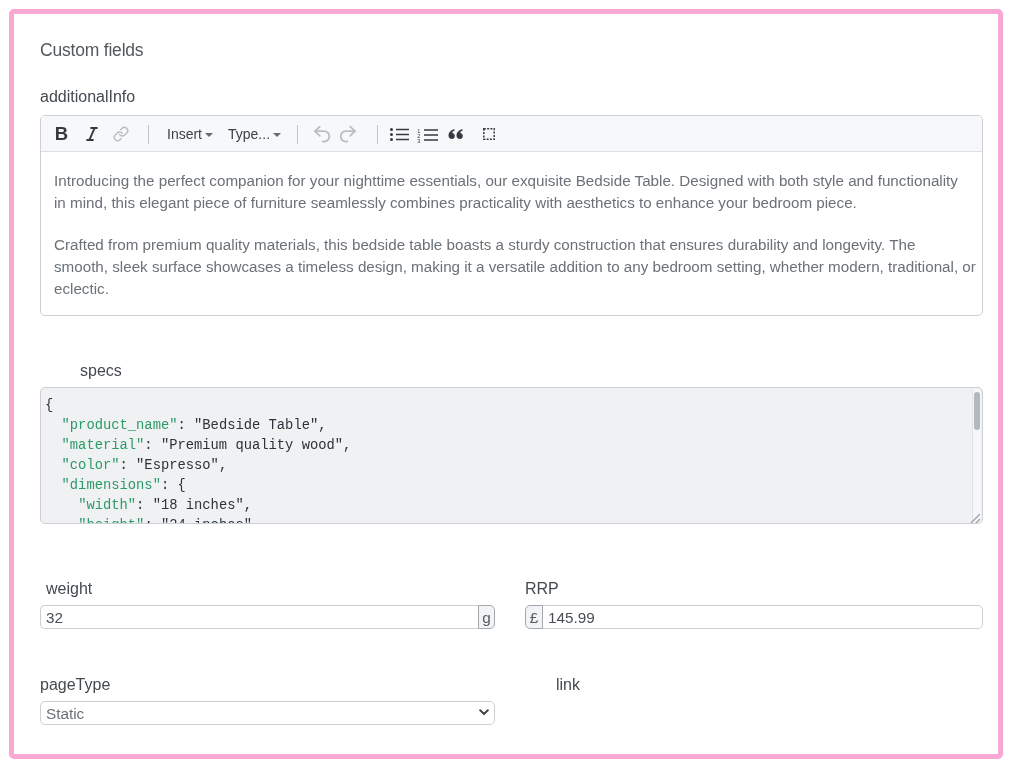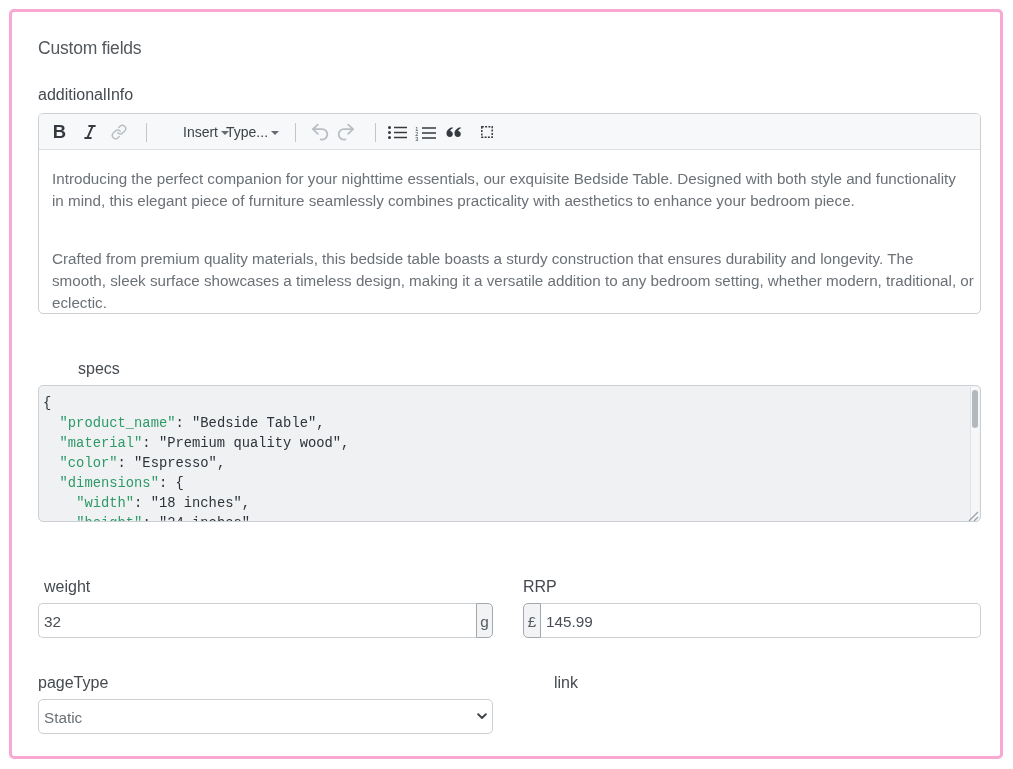--- a/index.html
+++ b/index.html
@@ -1,55 +1,55 @@
 <!DOCTYPE html>
 <html><head>
 <meta charset="utf-8">
 <style>
 * { margin:0; padding:0; box-sizing:border-box; }
 html { background:#fff; } body { width:1013px; height:769px; background:#fff; font-family:"Liberation Sans", sans-serif; filter:blur(0px); overflow:hidden; }
 .card {
   position:absolute; left:9px; top:9px; width:994px; height:750px;
-  background:#fff; border:3px solid #f9a8d4; border-radius:5px; 
+  background:#fff; border:5px solid #f9a8d4; border-radius:5px; 
 }
 .card > * { position:absolute; }
 h2.title { left:26px; top:24.5px; font-size:17.5px; font-weight:400; color:#53585d; line-height:22px; letter-spacing:-0.2px; }
 .lbl { font-size:16px; color:#454a50; line-height:21px; }
 #lbl-add { left:26px; top:72px; }
 .editor { left:26px; top:101px; width:943px; height:201px; border:1px solid #ccd0d4; border-radius:5px; background:#fff; }
 .toolbar { position:absolute; left:0; top:0; right:0; height:36px; background:#f7f8f9; border-bottom:1px solid #dde0e3; border-radius:4px 4px 0 0; }
 .toolbar > * { position:absolute; }
 .tsep { width:1px; height:19px; background:#c2c6cb; top:9px; }
 .tb-b { left:8.5px; top:6px; width:24px; height:24px; font-size:18.5px; font-weight:700; color:#343a40; text-align:center; line-height:24px; }
 .tb-i { left:45px; top:11px; }
 .tb-link { left:72px; top:10px; }
-.tb-insert { left:144px; top:8px; font-size:14px; color:#3c4247; line-height:20px; }
+.tb-insert { left:126px; top:8px; font-size:14px; color:#3c4247; line-height:20px; }
 .tb-type { left:187px; top:8px; font-size:14px; color:#3c4247; line-height:20px; }
 .caret { display:inline-block; width:0; height:0; border-left:4px solid transparent; border-right:4px solid transparent; border-top:4.5px solid #646a70; margin-left:2.5px; vertical-align:2px; }
 .tb-undo { left:272px; top:9px; }
 .tb-redo { left:298px; top:9px; }
 .tb-bullets { left:349px; top:11.5px; }
 .tb-numbers { left:375.5px; top:11.5px; }
 .tb-quote { left:407px; top:12.5px; }
 .tb-square { left:442px; top:12px; }
 .edcontent { position:absolute; left:0; top:37px; right:0; bottom:0; padding:17px 13px; font-size:15.2px; line-height:22px; color:#6b7177; overflow:hidden; }
 .edcontent .ln { white-space:nowrap; }
-.edcontent .gap { margin-top:36px; }
+.edcontent .gap { margin-top:20px; }
 #lbl-specs { left:26px; top:346px;margin-left:40px; }
 .codebox { left:26px; top:373px; width:943px; height:137px; background:#eff1f2; border:1px solid #ccd0d4; border-radius:5px; overflow:hidden; }
 .codebox pre { position:absolute; left:4px; top:8px; font-family:"Liberation Mono",monospace; font-size:13.8px; line-height:20px; color:#2d333a; }
 .codebox .k { color:#2d9a68; }
 .sbtrack { position:absolute; top:1px; right:1px; bottom:1px; width:9px; background:#f6f7f8; border-left:1px solid #e0e3e6; border-radius:0 4px 4px 0; }
 .sbthumb { position:absolute; top:3px; right:1.5px; width:6px; height:38px; background:#b3b8bd; border-radius:3px; }
 .resizer { position:absolute; right:1px; bottom:1px; width:12px; height:12px; }
 #lbl-weight { left:32px; top:563.5px; }
 #lbl-rrp { left:511px; top:563.5px; }
 #lbl-pagetype { left:26px; top:659.5px; }
 #lbl-link { left:542px; top:659.5px; }
-.fgroup { display:flex; height:35px; font-size:15.3px; }
+.fgroup { display:flex; height:24px; font-size:15.3px; }
 #grp-weight { left:26px; top:591px; width:455px; }
 #grp-rrp { left:511px; top:591px; width:458px; }
 #grp-pagetype { left:26px; top:687px; width:455px; }
 #grp-link { left:511px; top:687px; width:458px; }
 .finput { flex:1; background:#fff; border:1px solid #ccd0d4; display:flex; align-items:center; padding:2px 5px 0; color:#494f55; }
 .addon { background:#f1f3f4; border:1px solid #a2a8ad; display:flex; align-items:center; justify-content:center; color:#565c62; padding:2px 4px 0; }
 .first { border-radius:5px 0 0 5px; }
 .last { border-radius:0 5px 5px 0; }
 .only { border-radius:5px; }
 #grp-weight .finput { border-right:none; }

